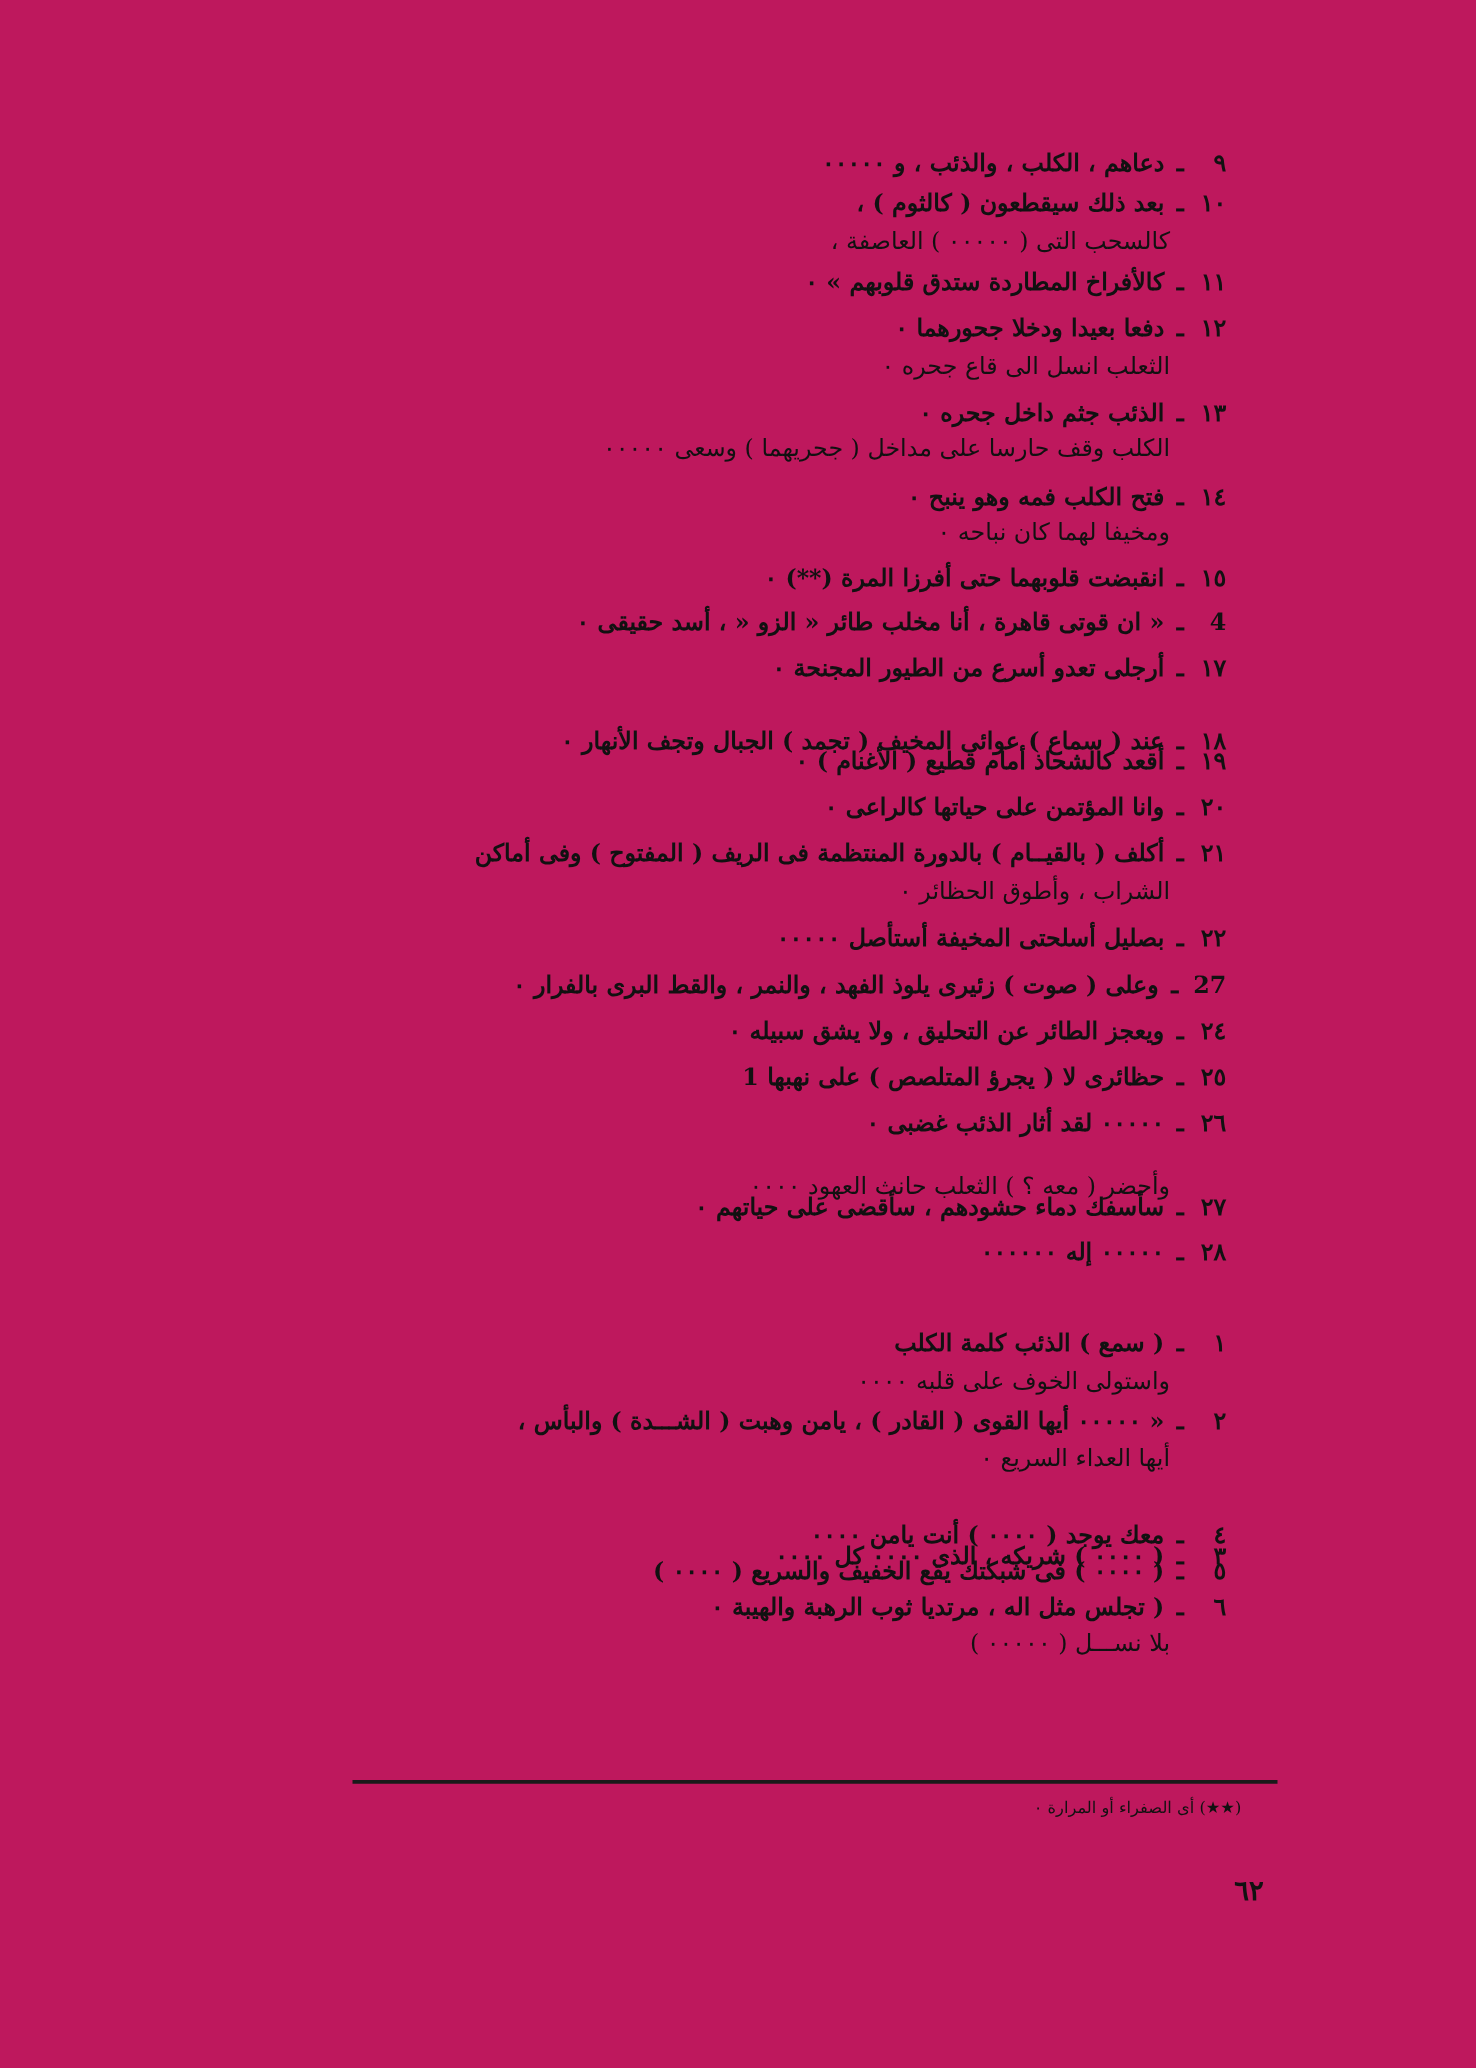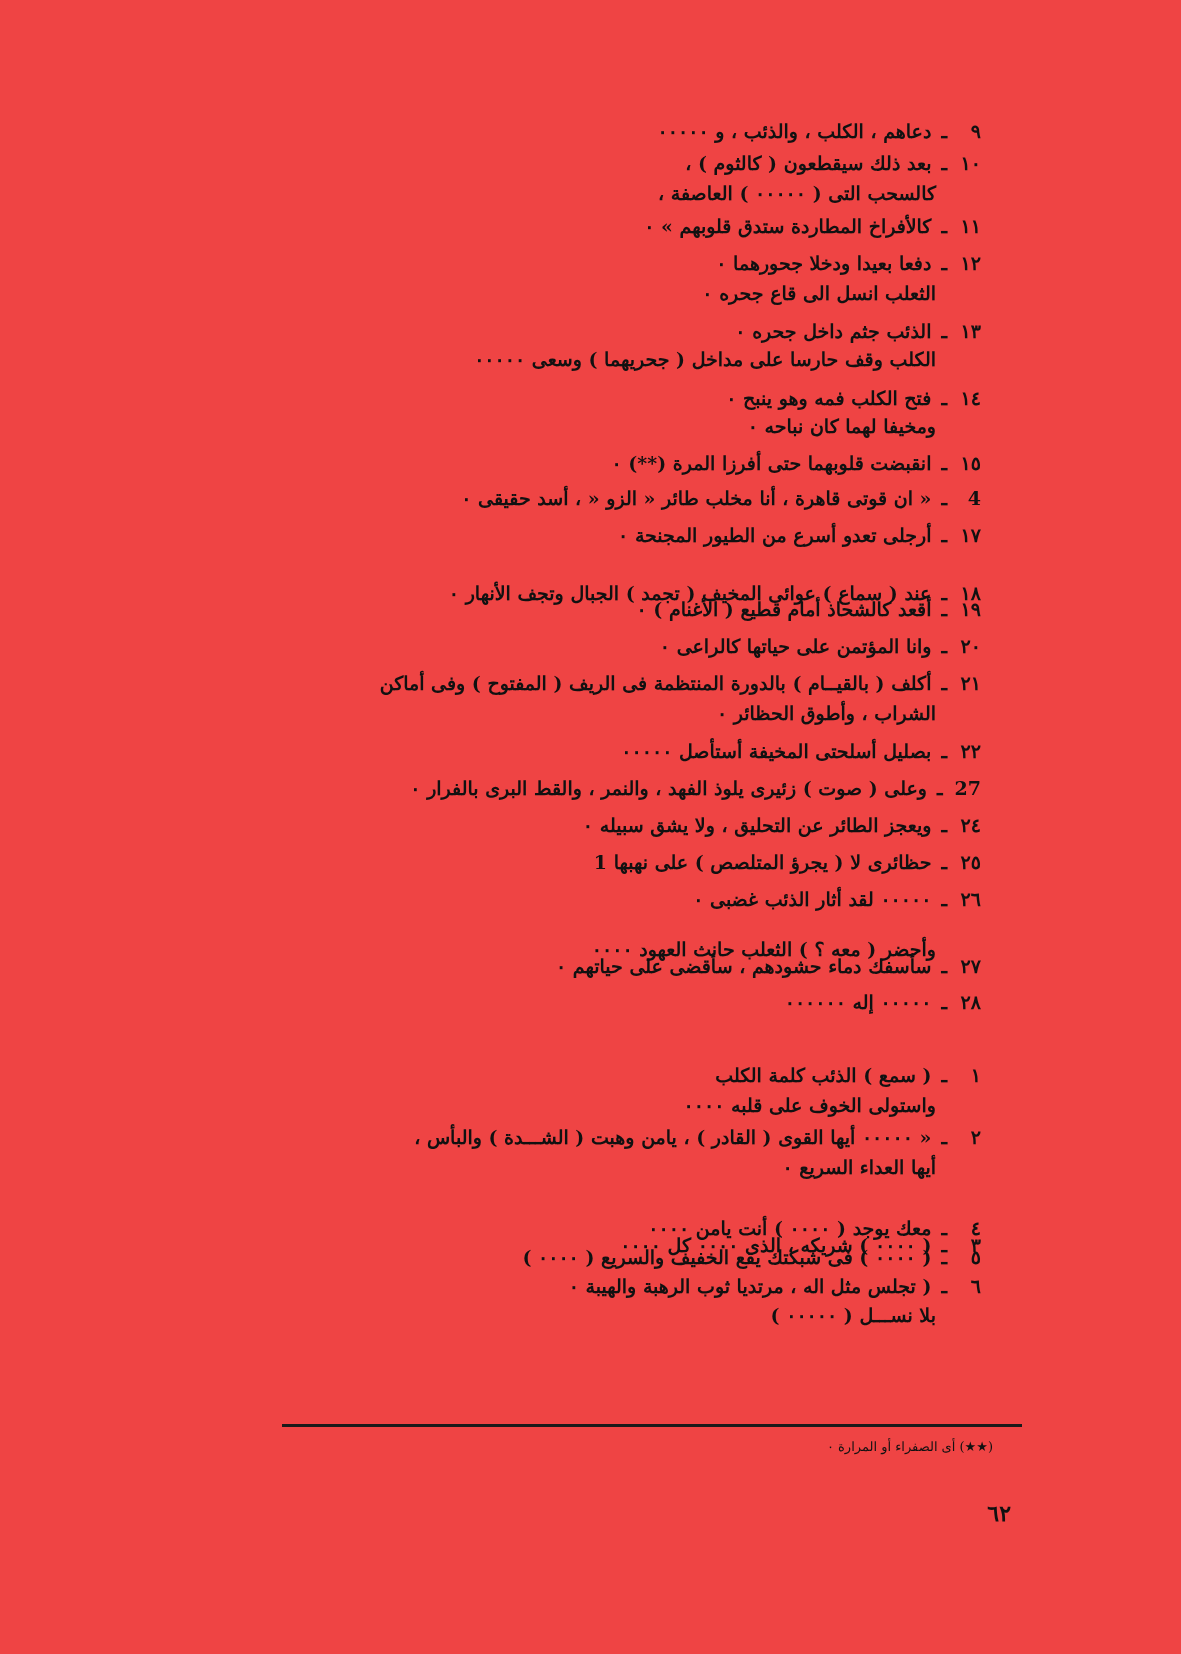--- a/index.html
+++ b/index.html
@@ -12,21 +12,21 @@
     height: 1654px;
     position: relative;
     overflow: hidden;
     font-family: "DejaVu Serif", "Liberation Serif", serif;
     color: #111111;
   }
   .page {
     position: absolute;
     left: 0; top: 0;
     width: 1181px; height: 1654px;
-    background: #ef4444;
+    background: #be185d;
   }
   .line {
     position: absolute;
     direction: rtl;
     text-align: right;
     white-space: nowrap;
     font-size: 19px;
     line-height: 26px;
     font-weight: bold;
   }
@@ -39,21 +39,21 @@
     display: inline-block;
     margin: 0 12px 0 10px;
   }
   .cont {
     position: absolute;
     direction: rtl;
     text-align: center;
     white-space: nowrap;
     font-size: 19px;
     line-height: 26px;
-    font-weight: bold;
+    font-weight: normal;
   }
   .rule {
     position: absolute;
     left: 282px;
     top: 1424px;
     width: 740px;
     height: 3px;
     background: #1a1a1a;
   }
   .footnote {

